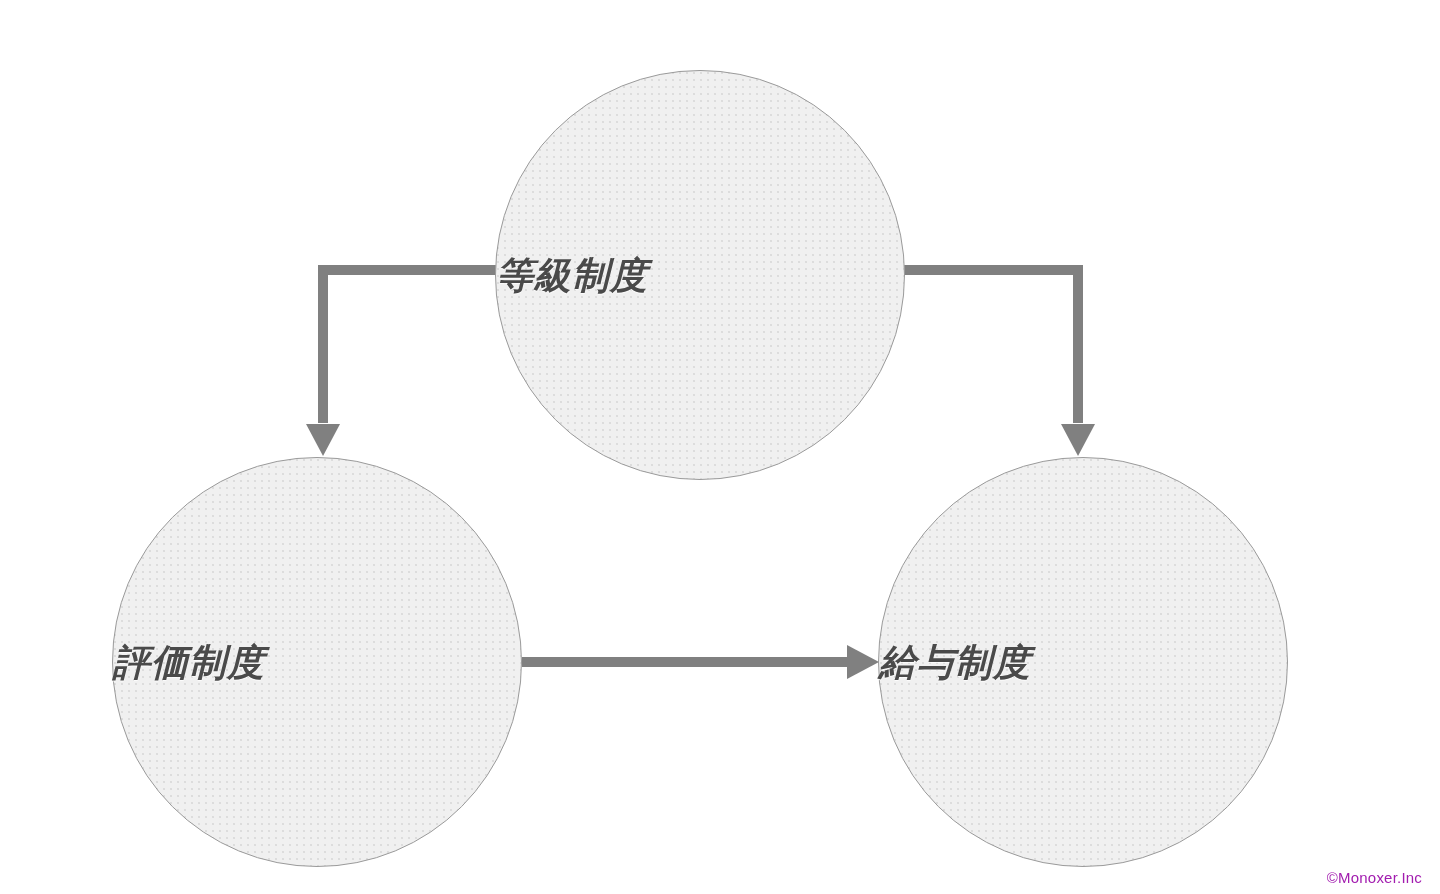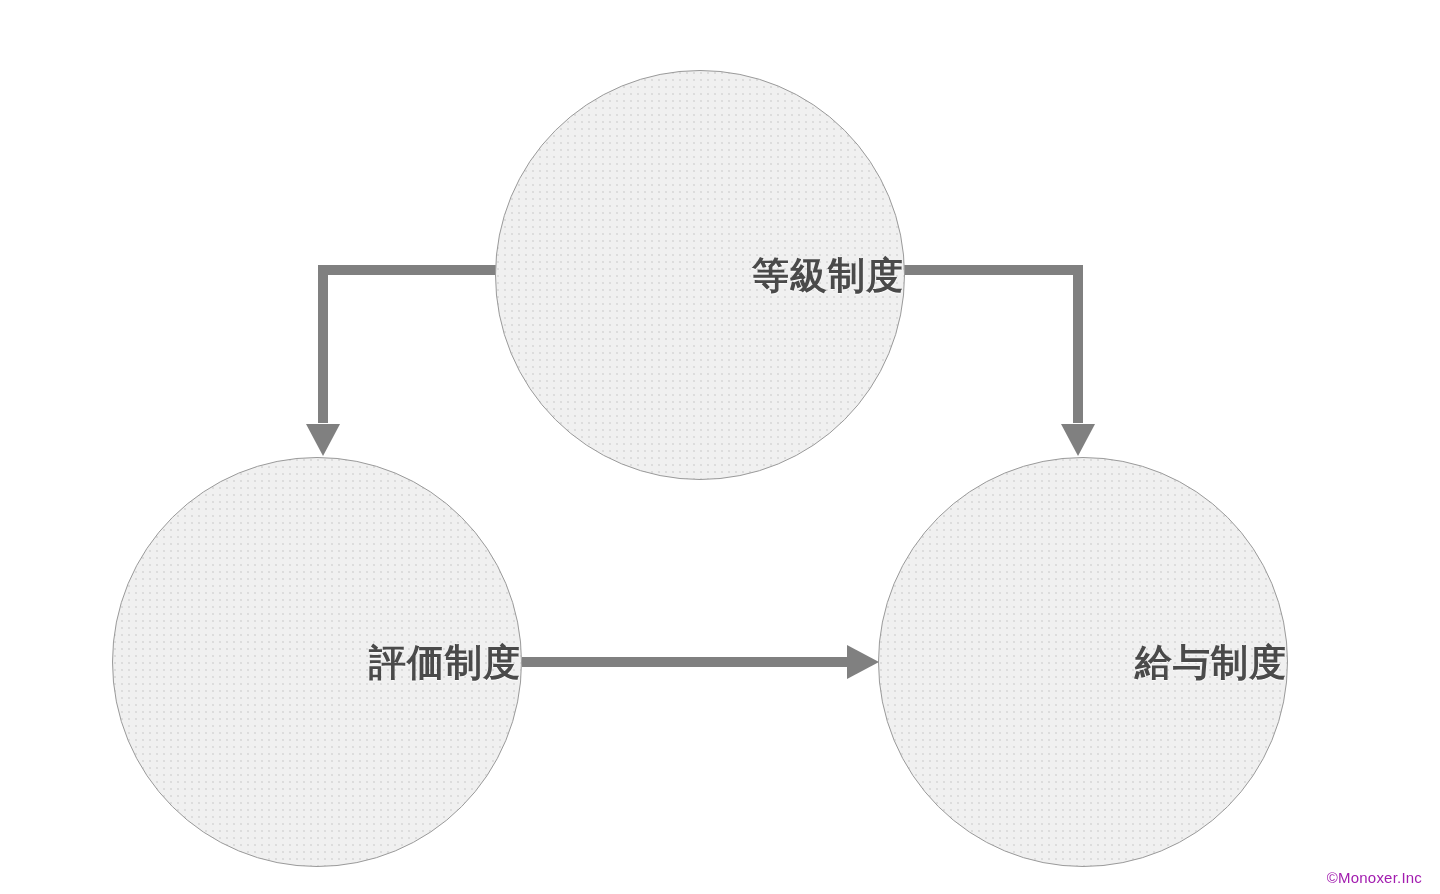--- a/index.html
+++ b/index.html
@@ -28,21 +28,22 @@
     position: absolute;
     border-radius: 50%;
     background-color: #f0f0f0;
     background-image:
       radial-gradient(circle at 2px 2px, rgba(170,170,170,0.28) 0.9px, rgba(0,0,0,0) 1.2px);
     background-size: 7px 7px;
     border: 1px solid #9a9a9a;
     box-sizing: border-box;
     display: flex;
     align-items: center;
-    justify-content: flex-end;
+    justify-content: flex-start;
+    font-style: italic;
   }
 
   .node-label {
     color: #4a4a4a;
     font-weight: bold;
     font-size: 37px;
     letter-spacing: 1px;
     line-height: 1;
     text-shadow: 0 1px 1px rgba(255,255,255,0.85);
     user-select: none;

